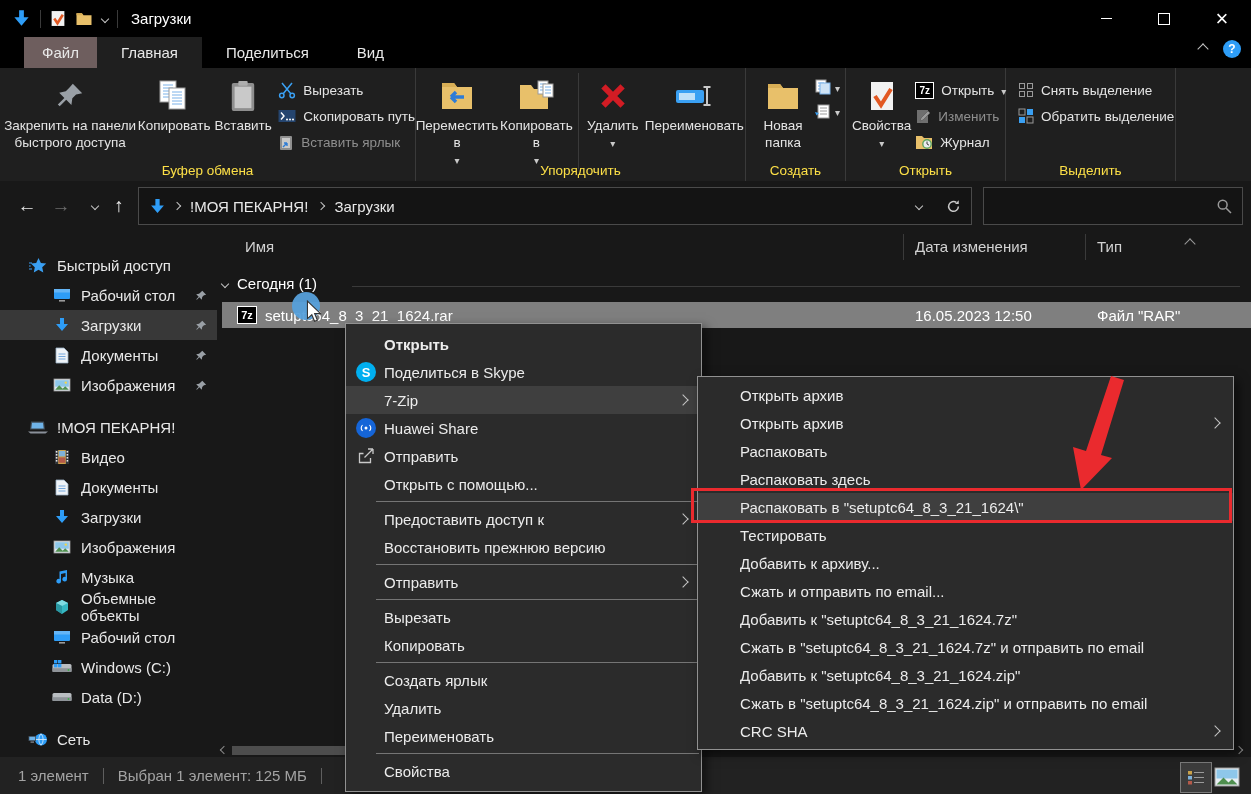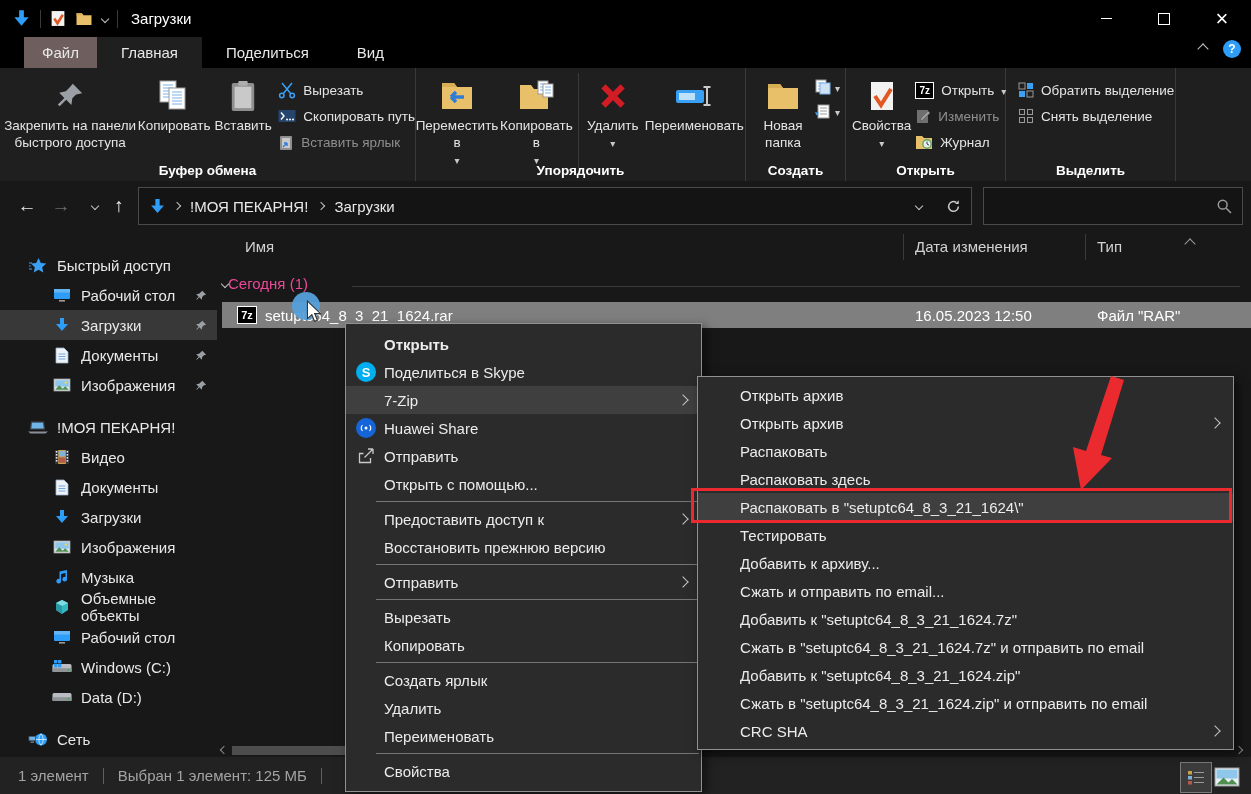--- a/index.html
+++ b/index.html
@@ -31,21 +31,21 @@
   .chv.down{transform:rotate(45deg);}
   .chv.right{transform:rotate(-45deg);}
   .chv.up{transform:rotate(225deg);}
   .chv.left{transform:rotate(135deg);}
   .chv.sm{width:5px;height:5px;border-width:1.3px;}
   .caret::after{content:"▾";font-size:10px;color:#c9c9c9;line-height:6px;}
 
   
   .ribbon{position:absolute;left:0;top:68px;width:1251px;height:113px;background:#1f1f1f;font-size:13.5px;}
   .rgroup{position:absolute;top:0;height:113px;border-right:1px solid #3a3a3a;}
-  .rglabel{position:absolute;bottom:3px;left:0;right:0;text-align:center;color:#ffffff;font-weight:bold;}
+  .rglabel{position:absolute;bottom:3px;left:0;right:0;text-align:center;color:#fde047;}
   .rrow{position:absolute;top:3px;left:0;right:0;display:flex;justify-content:center;}
   .rbig{display:flex;flex-direction:column;align-items:center;padding-top:4px;text-align:center;line-height:17px;color:#e4e4e4;}
   .rbig .ric{height:42px;display:flex;align-items:center;justify-content:center;}
   .rsmall{display:flex;align-items:center;height:26px;gap:7px;color:#e4e4e4;white-space:nowrap;}
   .dim{color:#8f8f8f;}
   .sevenzip{background:#000;border:1px solid #fff;color:#fff;font-weight:bold;font-size:10px;width:17px;height:15px;display:flex;align-items:center;justify-content:center;}
 
   
   .navrow{position:absolute;left:0;top:181px;width:1251px;height:49px;background:#181818;}
   .navbtn{position:absolute;top:10px;display:flex;align-items:center;justify-content:center;width:30px;height:30px;font-size:19px;color:#e8e8e8;}
@@ -60,21 +60,21 @@
   .sbitem .ic{width:20px;height:18px;margin-right:9px;flex:none;display:flex;align-items:center;justify-content:center;}
   .sbitem.lvl0{padding-left:28px;}
   .sbitem.lvl1{padding-left:52px;}
   .sbitem.sel{background:#383838;}
   .sbitem .pin{position:absolute;right:10px;top:8px;}
   .gap{margin-top:12px;}
 
   
   .colhead{position:absolute;top:238px;font-size:15px;color:#d2d2d2;}
   .colline{position:absolute;top:234px;height:26px;width:1px;background:#3a3a3a;}
-  .grouprow{position:absolute;top:275px;left:222px;font-size:15px;color:#ec4899;display:flex;align-items:center;}
+  .grouprow{position:absolute;top:275px;left:222px;font-size:15px;color:#ffffff;display:flex;align-items:center;gap:9px;}
   .groupline{position:absolute;top:286px;left:352px;width:888px;height:1px;background:#3a3a3a;}
   .filerow{position:absolute;left:222px;top:302px;width:1029px;height:26px;background:#7f7f7f;display:flex;align-items:center;font-size:15px;color:#fff;}
 
   
   .hscroll-thumb{position:absolute;left:232px;top:746px;width:113px;height:9px;background:#4d4d4d;}
   .hs-arrow{position:absolute;top:747px;}
 
   
   .statusbar{position:absolute;left:0;top:757px;width:1251px;height:37px;background:#222;display:flex;align-items:center;font-size:15px;color:#a3a3a3;}
   .sdiv{width:1px;height:16px;background:#5f5f5f;margin:0 14px;}
@@ -343,37 +343,37 @@
           </div>
         </div>
       </div>
       <div class="rglabel">Открыть</div>
     </div>
 
     <div class="rgroup" style="left:1006px;width:169px;">
       <div style="position:absolute;top:9px;left:12px;display:flex;flex-direction:column;">
         <div class="rsmall">
           <svg width="16" height="16" viewBox="0 0 16 16">
-              <rect x="1" y="1" width="6" height="6" fill="none" stroke="#9a9a9a"></rect>
-              <rect x="9" y="1" width="6" height="6" fill="#3aa0f3"></rect>
-              <rect x="1" y="9" width="6" height="6" fill="#3aa0f3"></rect>
-              <rect x="9" y="9" width="6" height="6" fill="none" stroke="#9a9a9a"></rect>
-            </svg>
-          <span>Обратить выделение</span>
-        </div>
-        <div class="rsmall">
-          <svg width="16" height="16" viewBox="0 0 16 16">
               <g fill="none" stroke="#9a9a9a">
                 <rect x="1.5" y="1.5" width="5" height="5"></rect>
                 <rect x="9.5" y="1.5" width="5" height="5"></rect>
                 <rect x="1.5" y="9.5" width="5" height="5"></rect>
                 <rect x="9.5" y="9.5" width="5" height="5"></rect>
               </g>
             </svg>
           <span>Снять выделение</span>
+        </div>
+        <div class="rsmall">
+          <svg width="16" height="16" viewBox="0 0 16 16">
+              <rect x="1" y="1" width="6" height="6" fill="none" stroke="#9a9a9a"></rect>
+              <rect x="9" y="1" width="6" height="6" fill="#3aa0f3"></rect>
+              <rect x="1" y="9" width="6" height="6" fill="#3aa0f3"></rect>
+              <rect x="9" y="9" width="6" height="6" fill="none" stroke="#9a9a9a"></rect>
+            </svg>
+          <span>Обратить выделение</span>
         </div>
       </div>
       <div class="rglabel">Выделить</div>
     </div>
   </div>
 
   <div class="navrow">
     <div class="navbtn" style="left:12px;">←</div>
     <div class="navbtn" style="left:46px;color:#6d6d6d;">→</div>
     <div class="navbtn" style="left:80px;">

